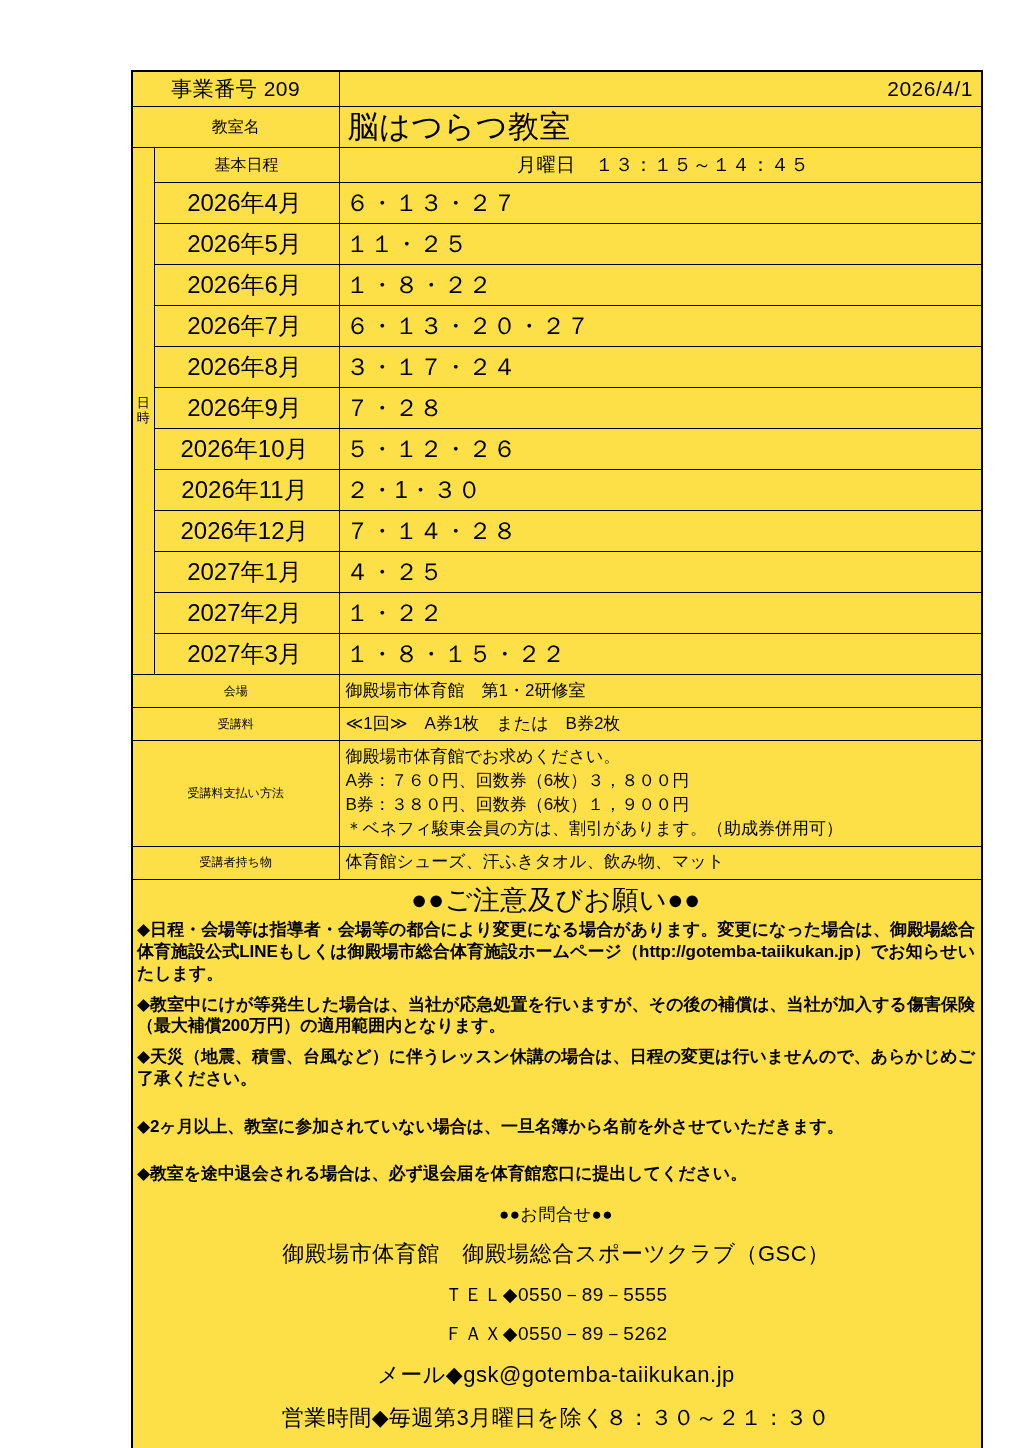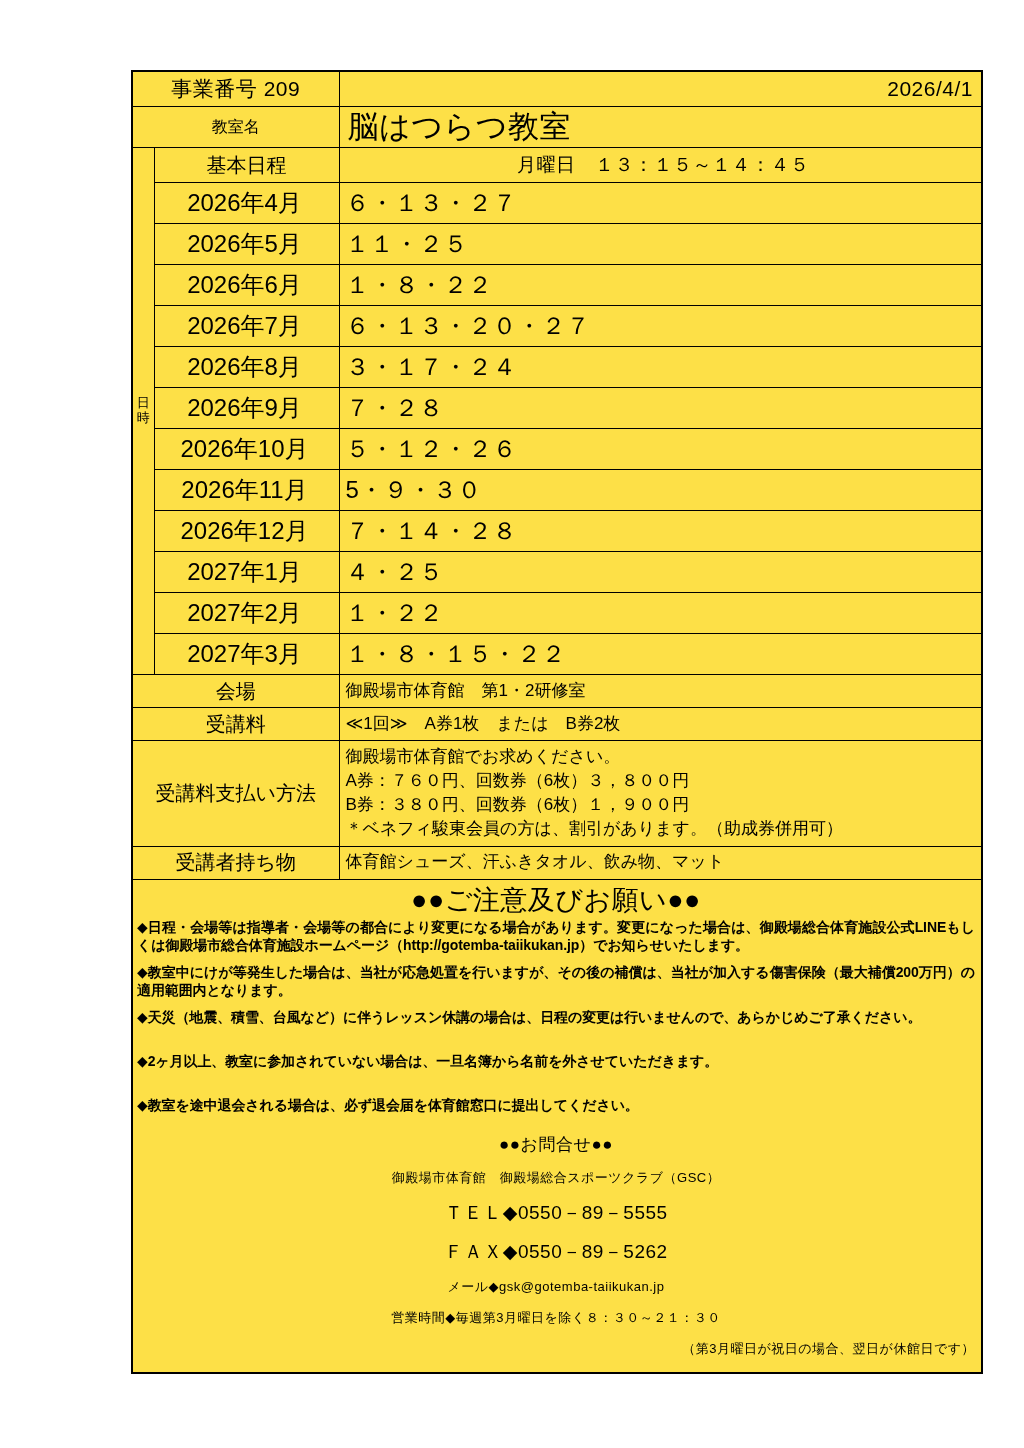--- a/index.html
+++ b/index.html
@@ -106,33 +106,33 @@
   }
   .sched-days {
     font-size: 24px;
     padding-left: 6px !important;
     letter-spacing: 0.5px;
     white-space: nowrap;
   }
   .basic-label {
     height: 34px;
     text-align: center;
-    font-size: 20px;
+    font-size: 16px;
   }
   .basic-value {
     font-size: 19px;
     padding-left: 6px !important;
     letter-spacing: 0.5px;
     text-align: center;
   }
 
   
   .info-label {
     text-align: center;
-    font-size: 20px;
+    font-size: 12px;
     height: 32px;
   }
   .info-value {
     font-size: 17px;
     padding-left: 6px !important;
     line-height: 1.35;
   }
   .info-value.multiline {
     padding-top: 4px !important;
     padding-bottom: 4px !important;
@@ -146,21 +146,21 @@
     padding: 4px 6px 10px 4px !important;
   }
   .notice-head {
     text-align: center;
     font-size: 27px;
     line-height: 1.25;
     letter-spacing: 0.5px;
     margin-bottom: 2px;
   }
   .notice-p {
-    font-size: 14px;
+    font-size: 17px;
     font-weight: bold;
     line-height: 1.28;
     margin: 0 0 9px 0;
     letter-spacing: -0.1px;
     text-align: justify;
   }
   .notice-p.gap-top { margin-top: 26px; }
 
   
   .contact {
@@ -171,21 +171,21 @@
     font-size: 17px;
     margin-bottom: 13px;
     letter-spacing: 0.5px;
   }
   .contact .c-line {
     font-size: 19px;
     margin-bottom: 13px;
     letter-spacing: 0.5px;
   }
   .contact .c-line.small {
-    font-size: 13px;
+    font-size: 22px;
   }
   .contact .c-line:last-child { margin-bottom: 4px; text-align: right; }
 </style>
 </head>
 <body>
 
 <div class="page">
   <div class="sheet">
     <table class="doc">
       <colgroup>
@@ -237,21 +237,21 @@
         <tr>
             <td class="sched-label">2026年9月</td>
             <td class="sched-days">７・２８</td>
           </tr>
         <tr>
             <td class="sched-label">2026年10月</td>
             <td class="sched-days">５・１２・２６</td>
           </tr>
         <tr>
             <td class="sched-label">2026年11月</td>
-            <td class="sched-days">5・９・３０</td>
+            <td class="sched-days">２・1・３０</td>
           </tr>
         <tr>
             <td class="sched-label">2026年12月</td>
             <td class="sched-days">７・１４・２８</td>
           </tr>
         <tr>
             <td class="sched-label">2027年1月</td>
             <td class="sched-days">４・２５</td>
           </tr>
         <tr>

